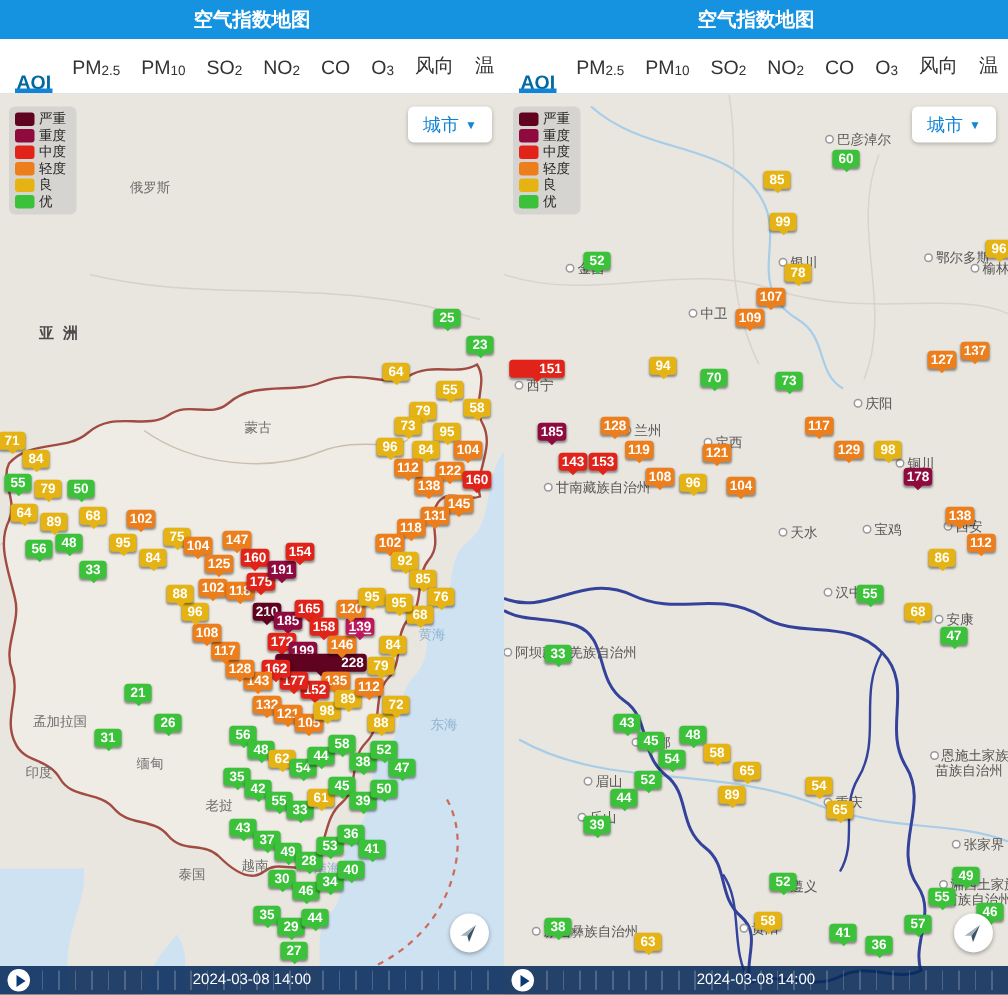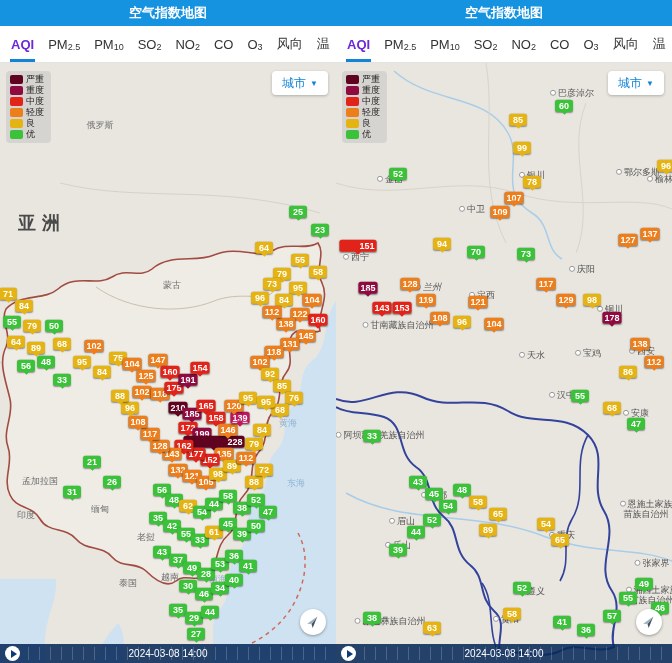--- a/index.html
+++ b/index.html
@@ -12,21 +12,21 @@
   
   .appbar{height:26px;background:#1592e0;display:flex;align-items:center;justify-content:center;flex:none;}
   .appbar h1{color:#fff;font-size:13px;font-weight:bold;margin:0;}
 
   
   .tabs{height:36px;background:#fff;display:flex;align-items:stretch;border-bottom:1px solid #e2e2e2;
         flex:none;white-space:nowrap;overflow:hidden;padding-left:4px;}
   .tab{background:none;border:none;font-size:13px;color:#333;padding:0 7px;position:relative;
        display:flex;align-items:center;cursor:pointer;font-family:inherit;}
   .tab .sub{font-size:9px;transform:translateY(3px);}
-  .tab.active{color:#6d28d9;font-weight:bold;}
+  .tab.active{color:#0369a1;font-weight:bold;align-items:flex-end;}
   .tab.active::after{content:"";position:absolute;left:6px;right:6px;bottom:0;height:3px;background:#1284d6;}
 
   
   .map{flex:1;position:relative;overflow:hidden;background:#e9e6df;}
   svg.geo{position:absolute;left:0;top:0;}
 
   .legend{position:absolute;left:6px;top:8px;background:rgba(185,185,185,.38);border-radius:4px;
           padding:4px 7px 4px 4px;display:flex;flex-direction:column;gap:2px;z-index:5;}
   .legend-row{display:flex;align-items:center;gap:3px;}
   .legend-swatch{width:13px;height:9px;border-radius:2px;flex:none;}
@@ -45,21 +45,21 @@
   .play{width:15px;height:15px;border-radius:50%;background:#fff;border:none;margin-left:5px;
         display:flex;align-items:center;justify-content:center;padding:0;flex:none;cursor:pointer;}
   .play .tri{width:0;height:0;border-left:6px solid #0a3a77;border-top:4px solid transparent;
              border-bottom:4px solid transparent;margin-left:2px;}
   .ticks{position:absolute;left:28px;right:4px;top:3px;bottom:3px;
          background:repeating-linear-gradient(90deg,rgba(255,255,255,.35) 0 1px,transparent 1px 11px);opacity:.55;}
   .time{position:absolute;left:50%;transform:translateX(-50%);color:#fff;font-size:10px;z-index:2;}
 
   .map-label{position:absolute;transform:translate(-50%,-50%);font-size:9px;color:#6e6e6e;
              white-space:nowrap;z-index:1;line-height:1.15;}
-  .map-label.lg{font-size:18px;color:#4a4a4a;font-weight:bold;letter-spacing:6px;}
+  .map-label.lg{font-size:10px;color:#4a4a4a;font-weight:bold;letter-spacing:6px;}
   .map-label.water{color:#8fb3d2;}
   .map-label.city{color:#555;}
   .map-label.city::before{content:"";display:inline-block;width:4px;height:4px;background:#fff;
                           border:1px solid #999;border-radius:50%;margin-right:2px;}
   .map-label.wrap{white-space:normal;width:58px;text-align:center;}
 
   .aqi-marker{position:absolute;transform:translate(-50%,-60%);min-width:14px;height:12px;line-height:12px;
               padding:0 2px;border-radius:2.5px;color:#fff;font-weight:bold;font-size:9px;text-align:center;
               z-index:3;box-shadow:0 1px 1.5px rgba(0,0,0,.4);cursor:pointer;}
   .aqi-marker .tail{position:absolute;left:50%;bottom:-2px;width:5px;height:5px;margin-left:-2.5px;
@@ -359,21 +359,21 @@
         <path d="M164,592 C150,570 160,540 146,520" stroke="#33439c" stroke-width="1.6" fill="none"></path>
       </svg>
       <div class="map-markers">
           <div class="map-label city" style="left: 236px; top: 30px;">巴彦淖尔</div>
           <div class="map-label city" style="left: 302px; top: 62px; margin-top: 47px;">鄂尔多斯</div>
           <div class="map-label city" style="left: 54px; top: 116px;">金昌</div>
           <div class="map-label city" style="left: 196px; top: 112px;">银川</div>
           <div class="map-label city" style="left: 324px; top: 116px;">榆林</div>
           <div class="map-label city" style="left: 136px; top: 146px;">中卫</div>
           <div class="map-label city" style="left: 20px; top: 194px;">西宁</div>
-          <div class="map-label city" style="left: 92px; top: 224px; font-style: italic;">兰州</div>
+          <div class="map-label city" style="left: 92px; top: 224px;">兰州</div>
           <div class="map-label city" style="left: 146px; top: 232px;">定西</div>
           <div class="map-label city" style="left: 246px; top: 206px;">庆阳</div>
           <div class="map-label city" style="left: 62px; top: 262px;">甘南藏族自治州</div>
           <div class="map-label city" style="left: 196px; top: 292px;">天水</div>
           <div class="map-label city" style="left: 252px; top: 290px;">宝鸡</div>
           <div class="map-label city" style="left: 274px; top: 246px;">铜川</div>
           <div class="map-label city" style="left: 306px; top: 288px;">西安</div>
           <div class="map-label city" style="left: 226px; top: 332px;">汉中</div>
           <div class="map-label city" style="left: 300px; top: 350px;">安康</div>
           <div class="map-label city" style="left: 44px; top: 372px;">阿坝藏族羌族自治州</div>

